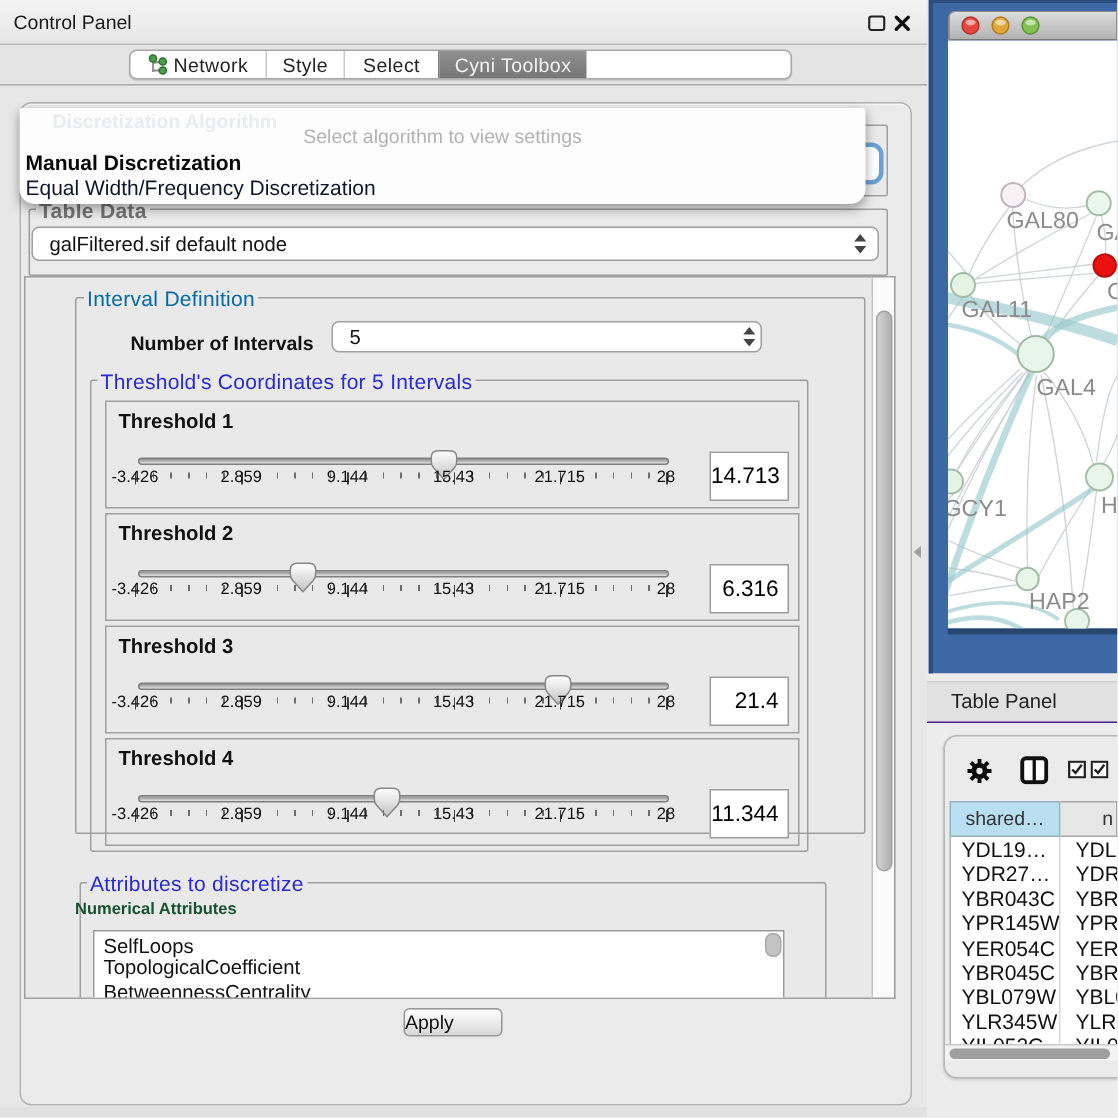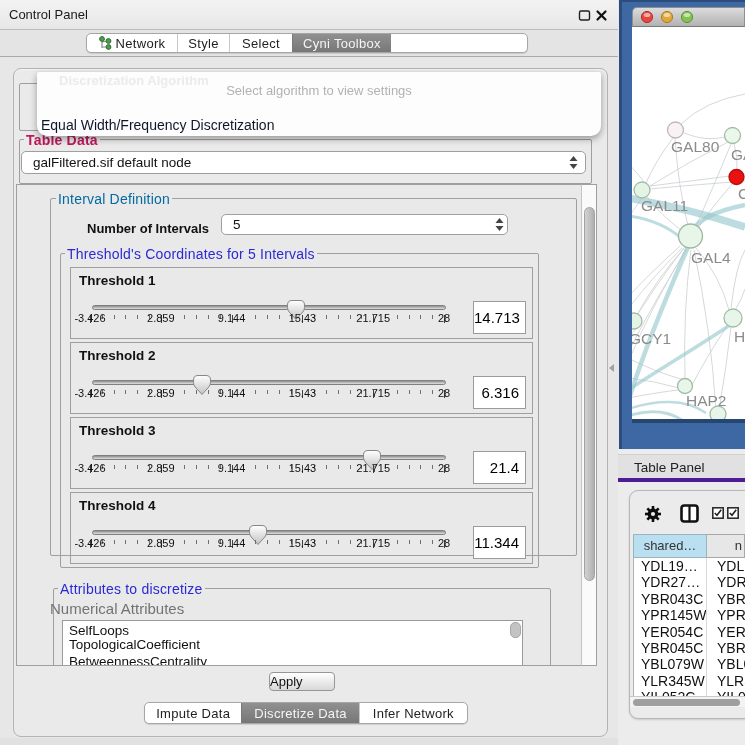--- a/index.html
+++ b/index.html
@@ -44,37 +44,37 @@
   .tick   { position:absolute; top:44px; transform:translateX(-50%); font-size:11px; font-weight:normal; color:#111; }
   .val    { position:absolute; left:402px; top:33px; width:53px; height:33px; background:#fff; border:1px solid #9b9b9b; font-size:15px; color:#000; text-align:right; line-height:31px; padding-right:6px; }
   .thumbsvg { position:absolute; top:31px; }
 
   
   #listbox { position:absolute; left:45px; top:435px; width:461px; height:60px; background:#fff; border:1px solid #9a9a9a; font-size:13.5px; color:#111; }
   #listbox div { padding-left:6px; height:16.4px; line-height:16.4px; }
   #listsb { position:absolute; right:1px; top:1px; width:11px; height:45px; background:#c3c3c3; border:1px solid #a8a8a8; border-radius:5px; }
 
   
-  #popup { left:13px; top:72px; width:564px; height:64px; background:#fdfdfd; border-radius:2px 2px 10px 10px; box-shadow:0 3px 7px rgba(0,0,0,0.35); z-index:20;margin-left:24px; }
+  #popup { left:13px; top:72px; width:564px; height:64px; background:#fdfdfd; border-radius:2px 2px 10px 10px; box-shadow:0 3px 7px rgba(0,0,0,0.35); z-index:20; }
   #ghost { position:absolute; left:22px; top:1px; font-weight:bold; font-size:13px; color:#e9ebed; }
   #selalg { position:absolute; left:0; top:11px; width:100%; text-align:center; font-size:13px; color:#b2b2b2; }
   #manual { position:absolute; left:4px; top:28px; font-size:14px; font-weight:bold; color:#0a0a0a; }
   #equal  { position:absolute; left:4px; top:45px; font-size:14px; color:#0f172a; }
 
   
   #apply { left:269px; top:672px; width:66px; height:19px; background:linear-gradient(#ffffff,#d8d8d8); border:1px solid #969696; border-radius:4px; text-align:left; line-height:17px; font-size:13px; color:#111; }
 
   
   #rightbg { left:618px; top:449px; width:127px; height:296px; background:#ececec; }
   #bluewin { left:619px; top:0; width:126px; height:449px; background:#3e68a4; box-shadow:inset 3px 2px 0 #2c4c7c; }
   #mactitle { left:632px; top:7px; width:113px; height:20px; background:linear-gradient(#dcdcdc,#b2b2b2); border:1px solid #8e8e8e; border-bottom:1px solid #787878; border-radius:5px 0 0 0; }
   #netarea { left:632px; top:27px; width:113px; height:392px; background:#fff; }
   #netshadow { left:632px; top:419px; width:113px; height:4px; background:#27466f; }
 
-  #tpbar { left:618px; top:454px; width:127px; height:28px; background:#e1e1e1; border-top:1px solid #d0d0d0; border-bottom:4px solid #4c1d95; }
+  #tpbar { left:618px; top:454px; width:127px; height:28px; background:#e1e1e1; border-top:1px solid #d0d0d0; border-bottom:1px solid #4c1d95; }
   #tpbar div { margin-left:16px; line-height:26px; font-size:13.5px; color:#222; }
   #card { left:629px; top:490px; width:126px; height:229px; background:#ebebeb; border:1px solid #b7b7b7; border-radius:9px; box-shadow:0 1px 2px rgba(0,0,0,0.15); }
 
   
   #thead1 { left:633px; top:534px; width:74px; height:24px; background:#badff0; border:1px solid #97b4c0; text-align:center; line-height:22px; font-size:13px; color:#333; }
   #thead2 { left:707px; top:534px; width:38px; height:24px; background:#e7e7e7; border:1px solid #a8a8a8; border-left:none; text-align:right; line-height:22px; font-size:13px; color:#333; padding-right:2px;}
   #tbody { left:633px; top:558px; width:112px; height:138px; background:#fff; border-left:1px solid #b0b0b0; font-size:14px; color:#111; overflow:hidden; }
   #tbody .r { height:16.4px; line-height:16.4px; white-space:nowrap; }
   #tbody .c1 { display:inline-block; width:83px; padding-left:7px; }
   #hsb { left:630px; top:696px; width:115px; height:11px; background:#f3f3f3; border-top:1px solid #c9c9c9; }
@@ -106,21 +106,21 @@
     <span class="sel" style="width:99px">Cyni Toolbox</span>
   </div>
 
   <div class="abs" id="panel"></div>
   <div class="abs" style="left:0;top:738px;width:618px;height:7px;background:#e1e1e1"></div>
 
   <div class="abs group" style="left:19px;top:83px;width:573px;height:48px"></div>
   <div class="abs" style="left:565px;top:95px;width:24px;height:28px;background:#fff;border:3px solid #6aa1d8;border-radius:8px"></div>
 
   <div class="abs group" style="left:19px;top:139px;width:573px;height:45px"></div>
-  <div class="abs gtitle" style="left:24px;top:133px;font-weight:bold;color:#be185d">Table Data</div>
+  <div class="abs gtitle" style="left:24px;top:133px;font-weight:bold;color:#737373">Table Data</div>
   <div class="abs combo" style="left:21px;top:151px;width:565px;height:23px">galFiltered.sif default node</div>
   <svg class="abs" style="left:569px;top:156px" width="9" height="13">
       <path d="M4.5 0 L8.5 5 L0.5 5 Z" fill="#444"></path>
       <path d="M4.5 13 L8.5 8 L0.5 8 Z" fill="#444"></path>
     </svg>
 
   <div class="abs" id="viewport">
 
     <div class="abs group" style="left:33px;top:13px;width:527px;height:358px"></div>
     <div class="abs gtitle" style="left:39px;top:7px;background:#e9e9e9;color:#0369a1">Interval Definition</div>
@@ -219,45 +219,41 @@
         <div class="tick" style="left:89.8px">2.859</div>
         <div class="tick" style="left:160.6px">9.144</div>
         <div class="tick" style="left:231.4px">15.43</div>
         <div class="tick" style="left:302.2px">21.715</div>
         <div class="tick" style="left:373.0px">28</div>
       <div class="val">11.344</div>
     </div>
 
     <div class="abs group" style="left:36px;top:403px;width:498px;height:86px"></div>
     <div class="abs gtitle" style="left:41px;top:397px;background:#e9e9e9;color:#2a2ad4">Attributes to discretize</div>
-    <div class="abs" style="left:33px;top:415px;font-weight:normal;font-size:15px;color:#737373">Numerical Attributes</div>
+    <div class="abs" style="left:33px;top:415px;font-weight:bold;font-size:11px;color:#14532d">Numerical Attributes</div>
     <div class="abs" id="listbox">
       <div style="padding-top:2px">SelfLoops</div>
       <div>TopologicalCoefficient</div>
       <div>BetweennessCentrality</div>
       <div id="listsb"></div>
     </div>
   </div>
   <div class="abs" id="vsb">
       <div class="thumb"></div>
     </div>
 
   <div class="abs" id="popup">
     <div id="ghost">Discretization Algorithm</div>
     <div id="selalg">Select algorithm to view settings</div>
+    <div id="manual">Manual Discretization</div>
     <div id="equal">Equal Width/Frequency Discretization</div>
   </div>
 
   <div class="abs" style="left:609px;top:364px;width:0;height:0;border-top:4px solid transparent;border-bottom:4px solid transparent;border-right:5px solid #a2a2a2"></div>
   <div class="abs" id="apply">Apply</div>
-  <div class="abs seg" id="botseg">
-    <span style="width:97px">Impute Data</span>
-    <span class="sel" style="width:118px">Discretize Data</span>
-    <span style="width:109px">Infer Network</span>
-  </div>
 
   <div class="abs" id="bluewin"></div>
   <div class="abs" id="mactitle"></div>
   <svg class="abs" style="left:640px;top:10px" width="60" height="14">
     <circle cx="7" cy="7" r="5.6" fill="#e8453f" stroke="#b1322d" stroke-width="1"></circle>
     <circle cx="27" cy="7" r="5.6" fill="#e2a73b" stroke="#ad7d25" stroke-width="1"></circle>
     <circle cx="47" cy="7" r="5.6" fill="#85c152" stroke="#5d9435" stroke-width="1"></circle>
     <ellipse cx="7" cy="5" rx="3.4" ry="2" fill="rgba(255,255,255,0.55)"></ellipse>
     <ellipse cx="27" cy="5" rx="3.4" ry="2" fill="rgba(255,255,255,0.55)"></ellipse>
     <ellipse cx="47" cy="5" rx="3.4" ry="2" fill="rgba(255,255,255,0.55)"></ellipse>

